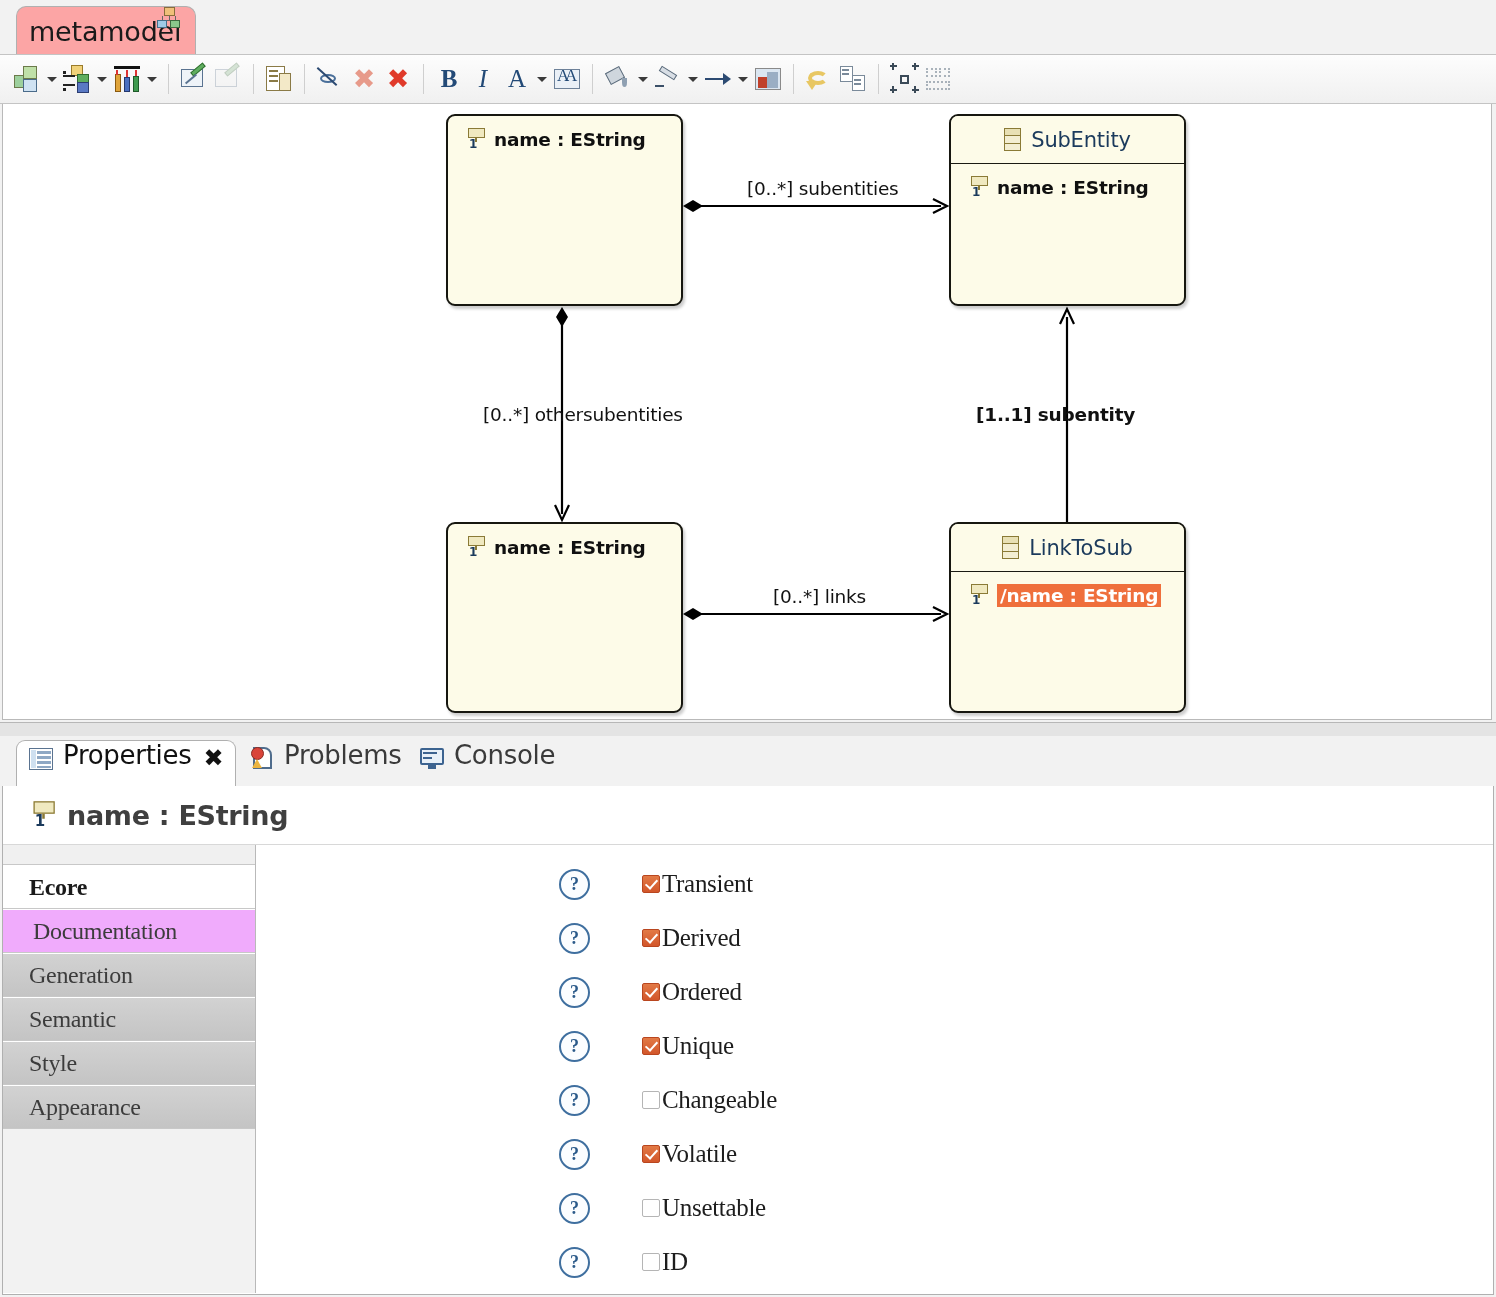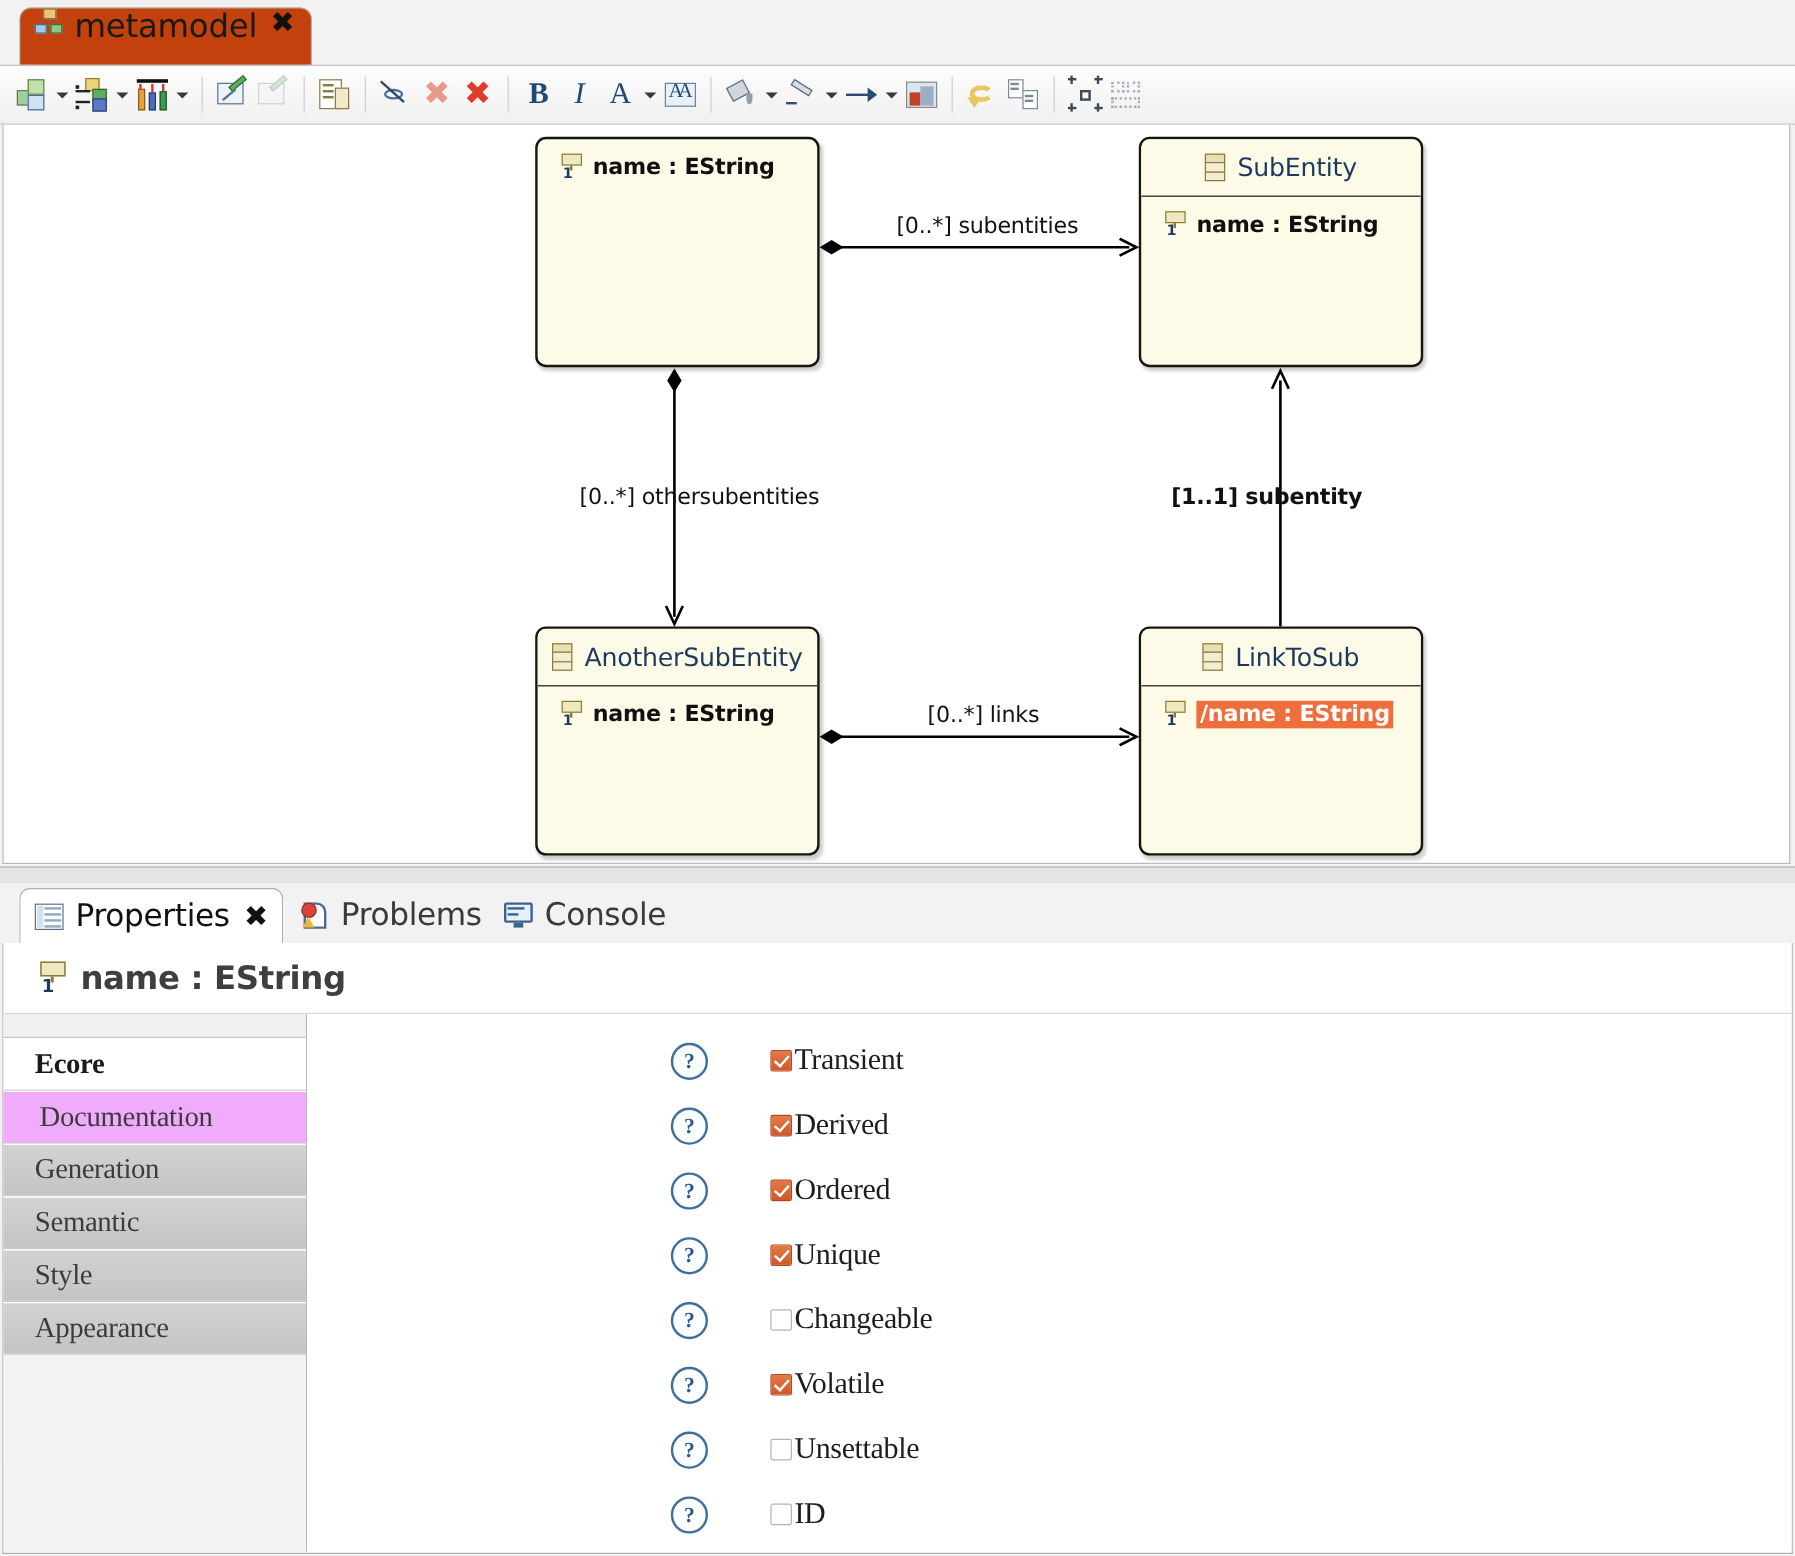--- a/index.html
+++ b/index.html
@@ -31,27 +31,28 @@
     width: 1496px;
     height: 54px;
     background: #f2f2f2;
   }
   #editor-tab {
     position: absolute;
     left: 16px; top: 6px;
     height: 48px;
     box-sizing: border-box;
     padding: 0 14px 0 12px;
-    background: #c2410c;
+    background: #fca5a5;
     border: 1px solid #b0b0b0;
     border-bottom: none;
     border-radius: 10px 10px 0 0;
     display: flex;
-    align-items: flex-start;
+    align-items: flex-end;
     gap: 9px;
+    flex-direction: column;
   }
   #editor-tab .tab-label {
     font-size: 27px;
     color: #1a1a1a;
     letter-spacing: -0.2px;
   }
   .close-x {
     font-size: 24px;
     color: #111;
     line-height: 1;
@@ -228,22 +229,22 @@
     position: absolute;
     left: 0; top: 0;
     width: 1496px; height: 50px;
     background: #f2f2f2;
   }
   .vtab {
     position: absolute;
     top: 4px;
     height: 46px;
     box-sizing: border-box;
-    display: flex; align-items: center; gap: 10px;
-    padding: 0 12px;
+    display: flex; align-items: flex-end; gap: 10px;
+    padding: 16px 12px;
     font-size: 26px;
     letter-spacing: -0.3px;
   }
   .vtab.active {
     background: #ffffff;
     border: 1px solid #b0b0b0;
     border-bottom: none;
     border-radius: 9px 9px 0 0;
     color: #111;
   }
@@ -658,28 +659,20 @@
                 <span class="box"></span>
                 <span class="stem"></span>
                 <span class="one">1</span>
               </span>
             <span class="attr-text">name : EString</span>
           </div>
         </div>
       </div>
 
       <div class="node" style="left:445px;top:523px;width:237px;height:191px;">
-        <div class="node-head">
-          <span class="cls-icon">
-              <i class="r1"></i>
-              <i class="r2"></i>
-              <i class="r3"></i>
-            </span>
-          <span class="node-title">AnotherSubEntity</span>
-        </div>
         <div class="node-body">
           <div class="attr-row">
             <span class="attr-icon">
                 <span class="box"></span>
                 <span class="stem"></span>
                 <span class="one">1</span>
               </span>
             <span class="attr-text">name : EString</span>
           </div>
         </div>

